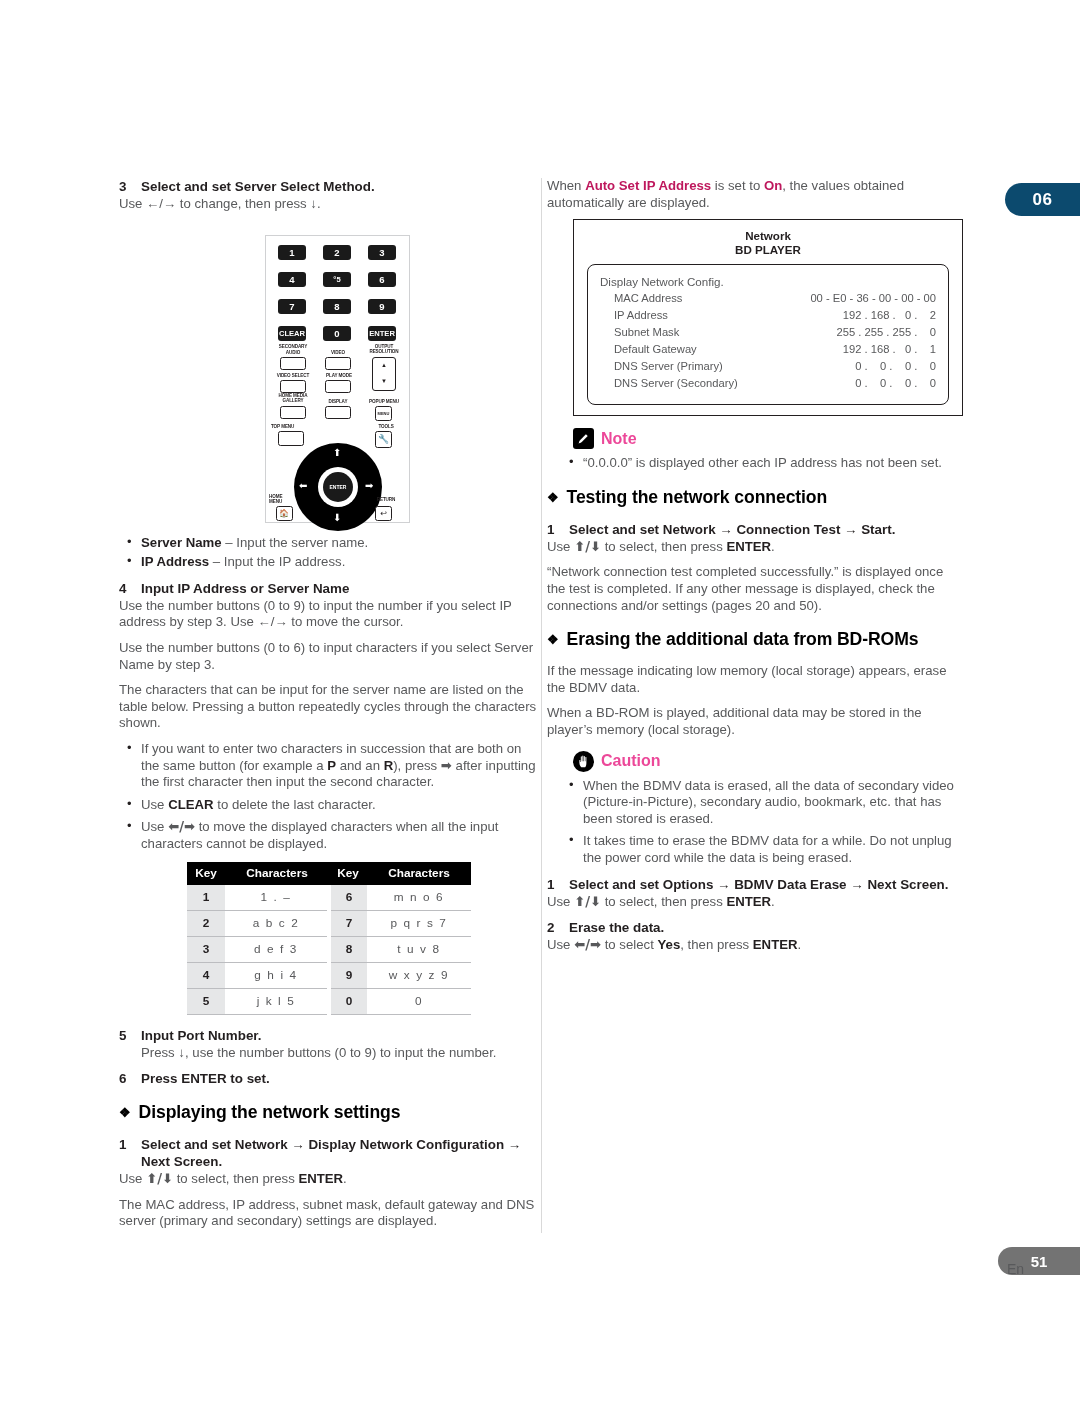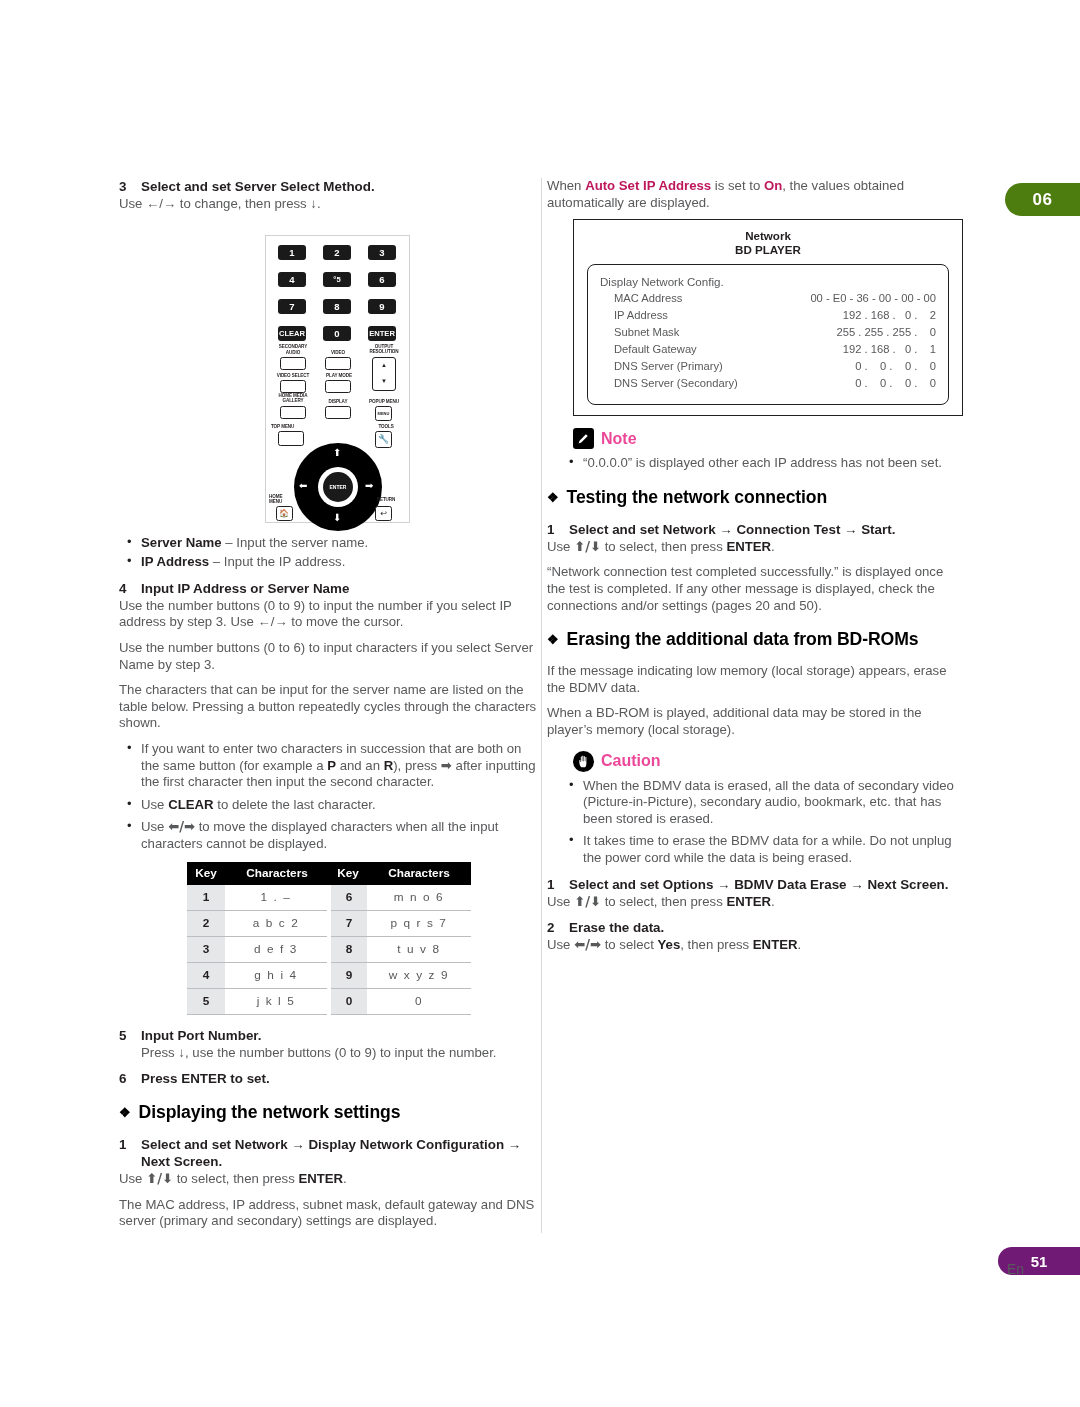--- a/index.html
+++ b/index.html
@@ -132,28 +132,28 @@
   .dlg-btns { display:flex; gap:12px; margin:34px 0 0 47px; }
   .dlg-btn {
     font-size:11.6px; width:56px; text-align:center; padding:2px 0 3px 0;
     border:1.4px solid #231f20; background:#fff; color:#231f20;
   }
   .dlg-btn.sel { background:#000; color:#fff; border-color:#000; }
 
   
   .chap-tab {
     position:absolute; right:0px; top:183px;
-    width:75px; height:33px; background:#4d7c0f; color:#fff;
+    width:75px; height:33px; background:#0c4a6e; color:#fff;
     border-radius:17px 0 0 17px;
     display:flex; align-items:center; justify-content:center;
     font-weight:bold; font-size:17px; letter-spacing:0.5px;
   }
   .pg-tab {
     position:absolute; right:0px; top:1247px;
-    width:82px; height:28px; background:#701a75; color:#fff;
+    width:82px; height:28px; background:#737373; color:#fff;
     border-radius:14px 0 0 14px;
     display:flex; align-items:center; justify-content:center;
     font-weight:bold; font-size:15px;
   }
   .pg-lang {
     position:absolute; right:56px; top:1261px;
     font-size:14px; color:#58595b;
   }
 
   

